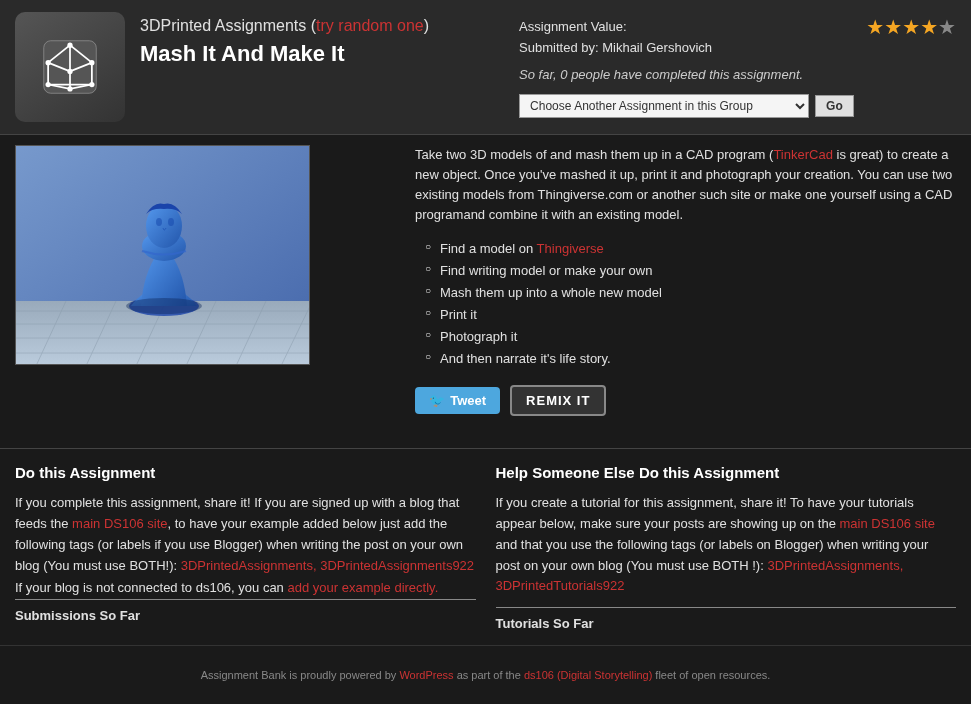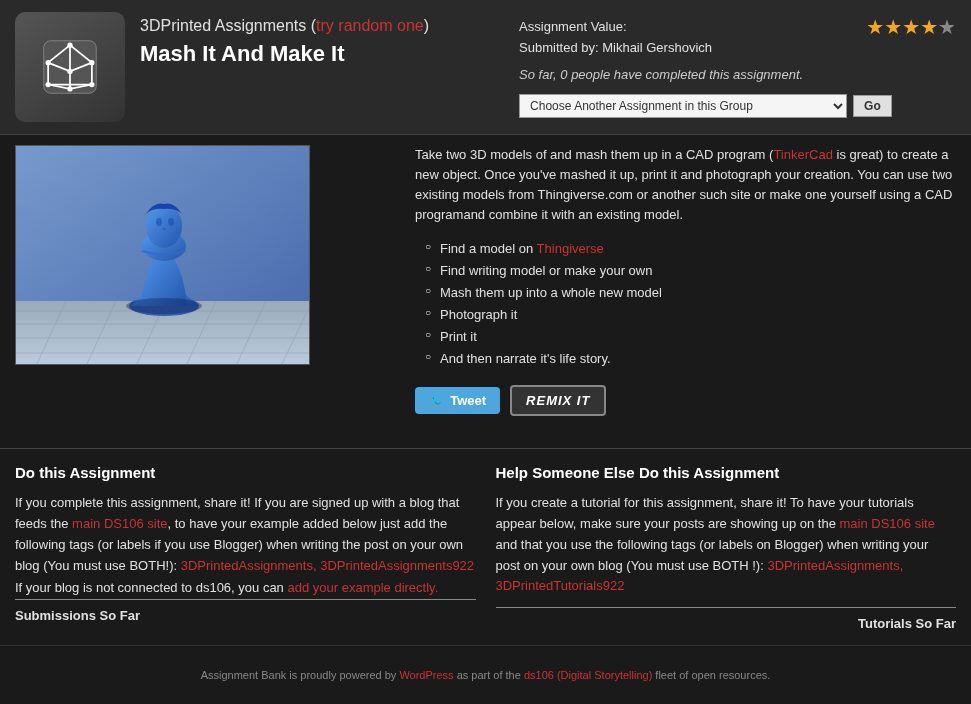--- a/index.html
+++ b/index.html
@@ -93,21 +93,21 @@
       align-items: center;
       gap: 6px;
       margin-top: 4px;
     }
     .assignment-select {
       background: #f5f5f5;
       color: #333;
       border: 1px solid #999;
       padding: 3px 6px;
       font-size: 12px;
-      width: 328px;
+      width: 290px;
       cursor: pointer;
     }
     .go-btn {
       background: #e0e0e0;
       color: #333;
       border: 1px solid #999;
       padding: 3px 10px;
       font-size: 12px;
       cursor: pointer;
       font-weight: bold;
@@ -179,21 +179,20 @@
       background: #333;
       color: #fff;
       border: 2px solid #888;
       border-radius: 4px;
       padding: 6px 14px;
       font-size: 13px;
       cursor: pointer;
       font-weight: bold;
       letter-spacing: 1px;
       text-transform: uppercase;
-      font-style: italic;
     }
     
     .bottom-section {
       display: flex;
       border-top: 1px solid #444;
       padding: 12px 15px 10px;
       gap: 20px;
     }
     .bottom-left {
       flex: 1;
@@ -220,21 +219,20 @@
       color: #e0e0e0;
       font-size: 13px;
     }
     .tutorials-label {
       border-top: 1px solid #888;
       padding-top: 6px;
       margin-top: 10px;
       font-weight: bold;
       color: #e0e0e0;
       font-size: 13px;
-      text-align: right;
     }
     
     .footer {
       text-align: center;
       padding: 23px;
       font-size: 11px;
       color: #888;
       border-top: 1px solid #333;
     }
     .footer a {
@@ -387,22 +385,22 @@
     </div>
 
     <div class="right-col">
       <p class="description-text">
         Take two 3D models of and mash them up in a CAD program (<a href="#" class="link-red">TinkerCad</a> is great) to create a new object. Once you've mashed it up, print it and photograph your creation. You can use two existing models from Thingiverse.com or another such site or make one yourself using a CAD programand combine it with an existing model.
       </p>
       <ul class="bullet-list">
         <li>Find a model on <a href="#" class="link-red">Thingiverse</a></li>
         <li>Find writing model or make your own</li>
         <li>Mash them up into a whole new model</li>
+        <li>Print it</li>
         <li>Photograph it</li>
-        <li>Print it</li>
         <li>And then narrate it's life story.</li>
       </ul>
       <div class="buttons-row">
         <button class="tweet-btn">
           <span>🐦</span>
           <span>Tweet</span>
         </button>
         <button class="remix-btn">REMIX IT</button>
       </div>
     </div>

